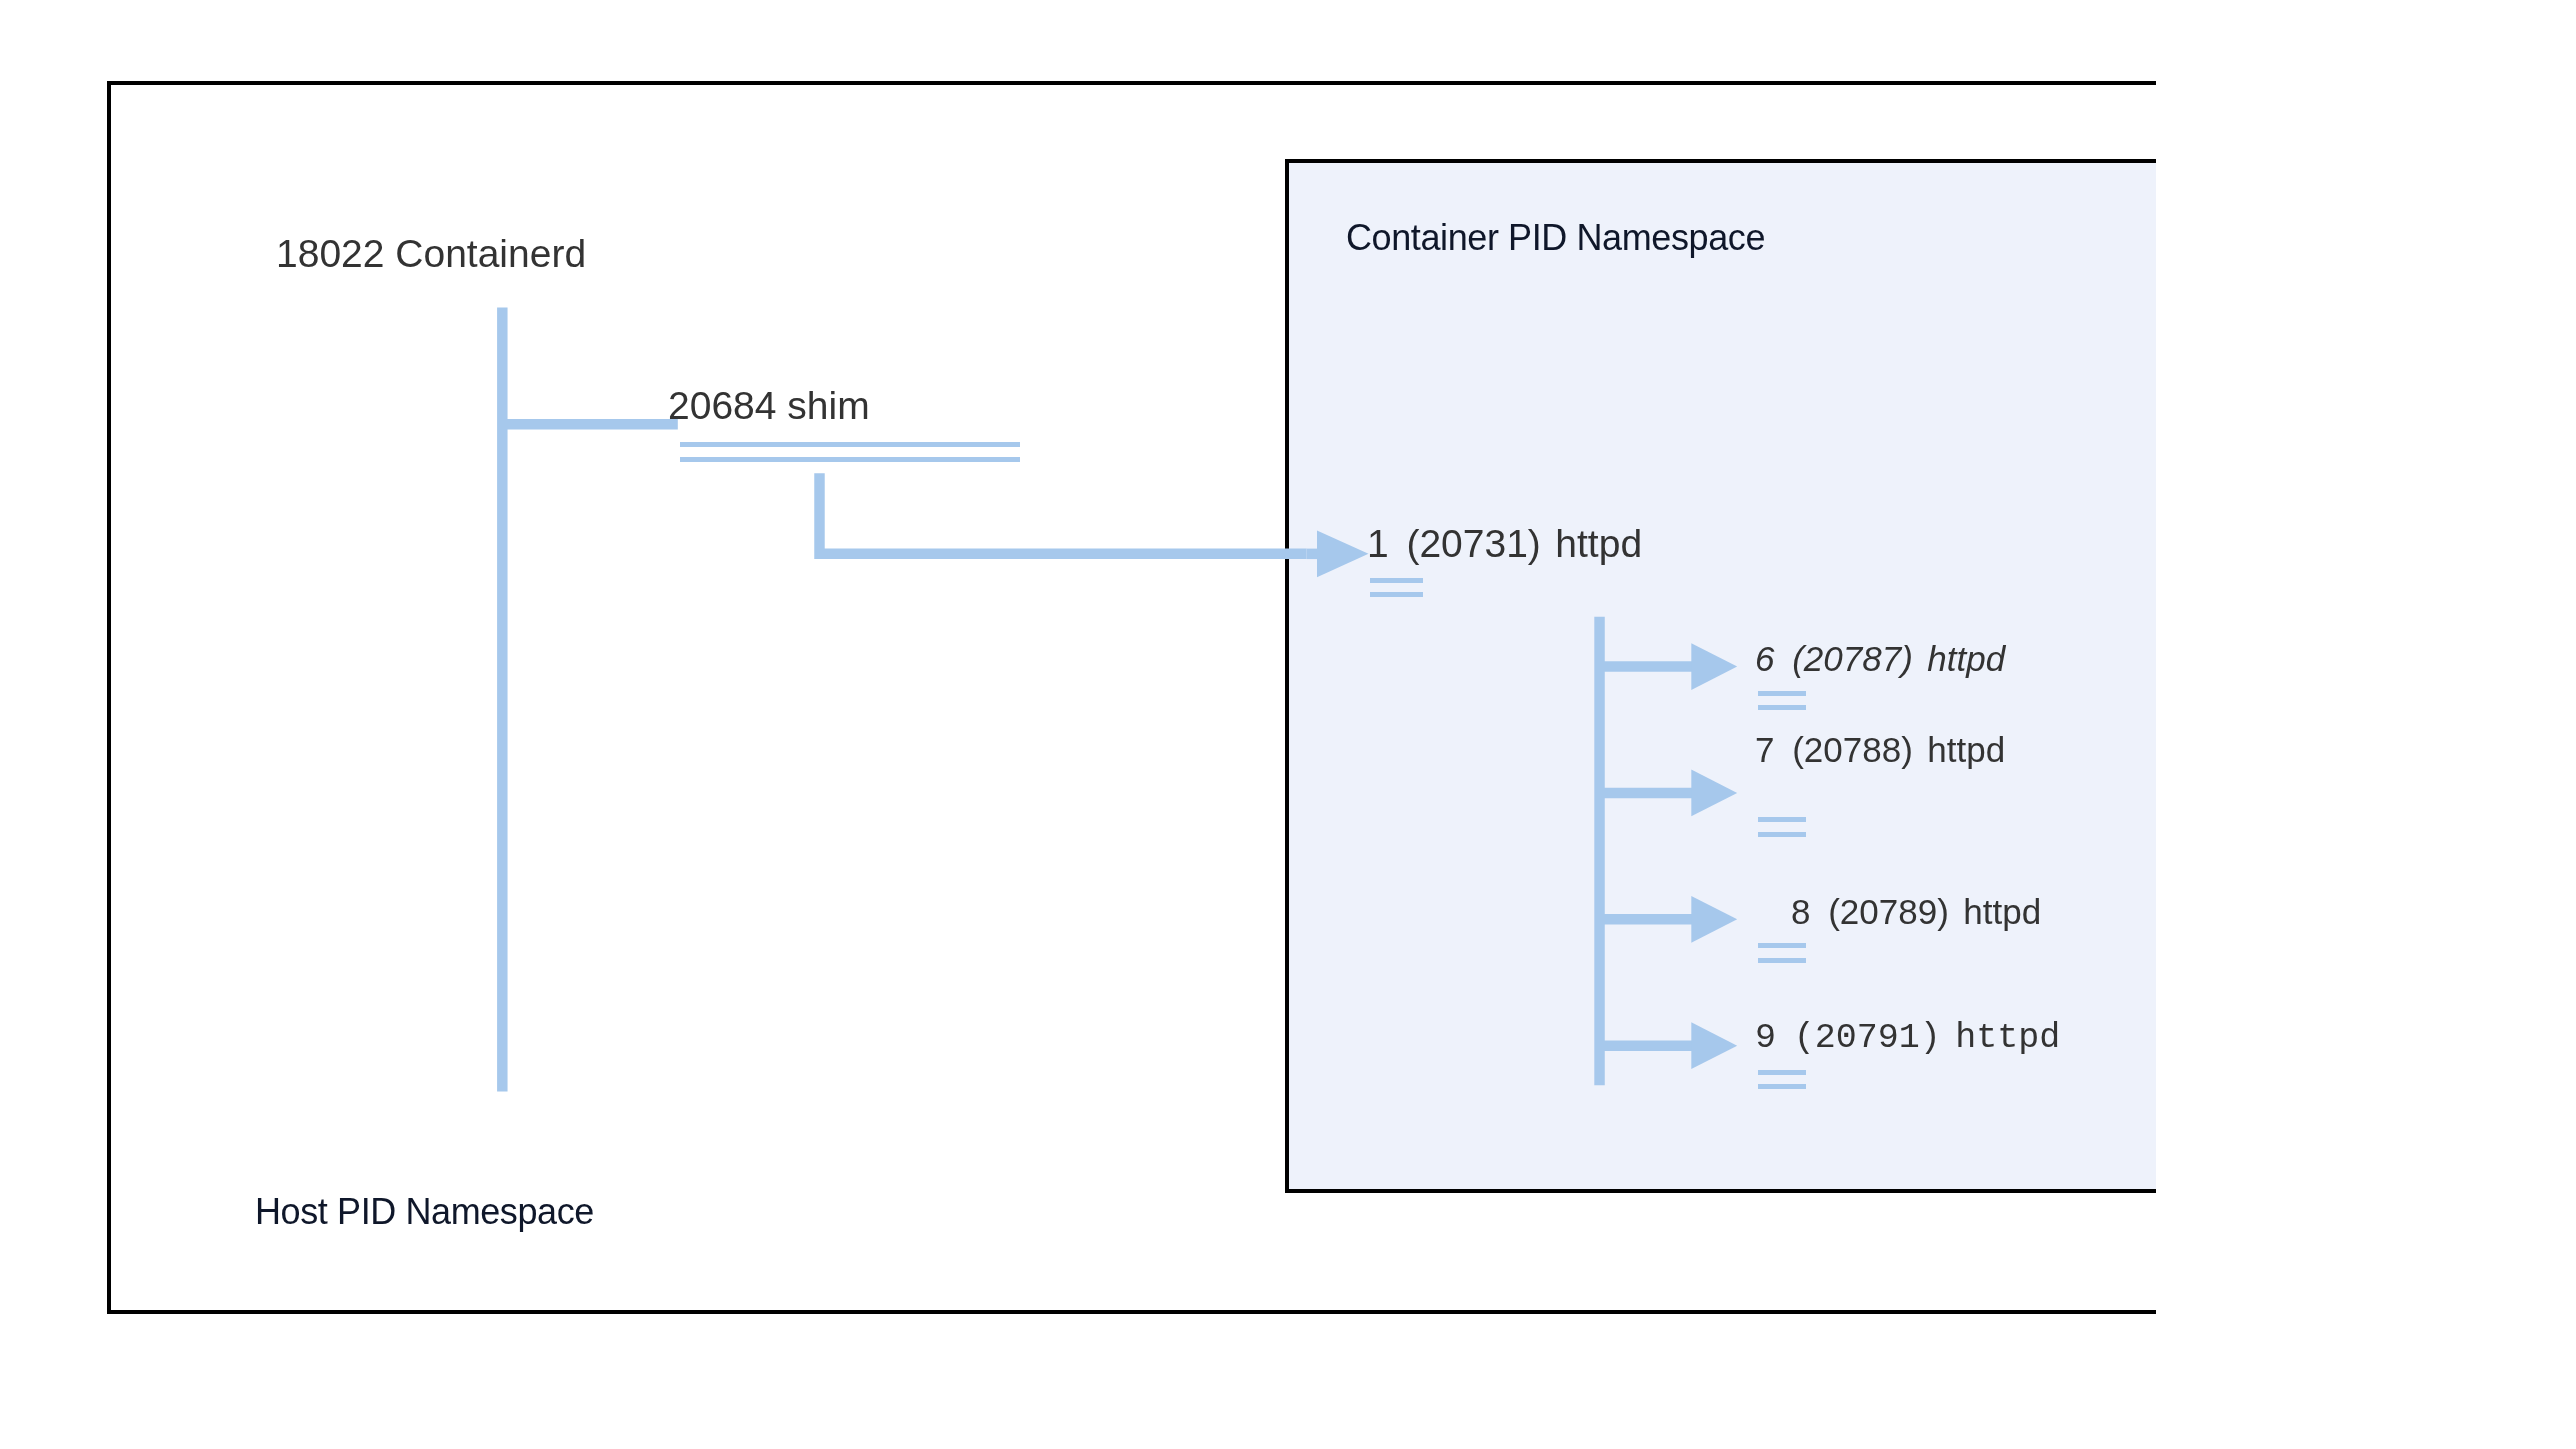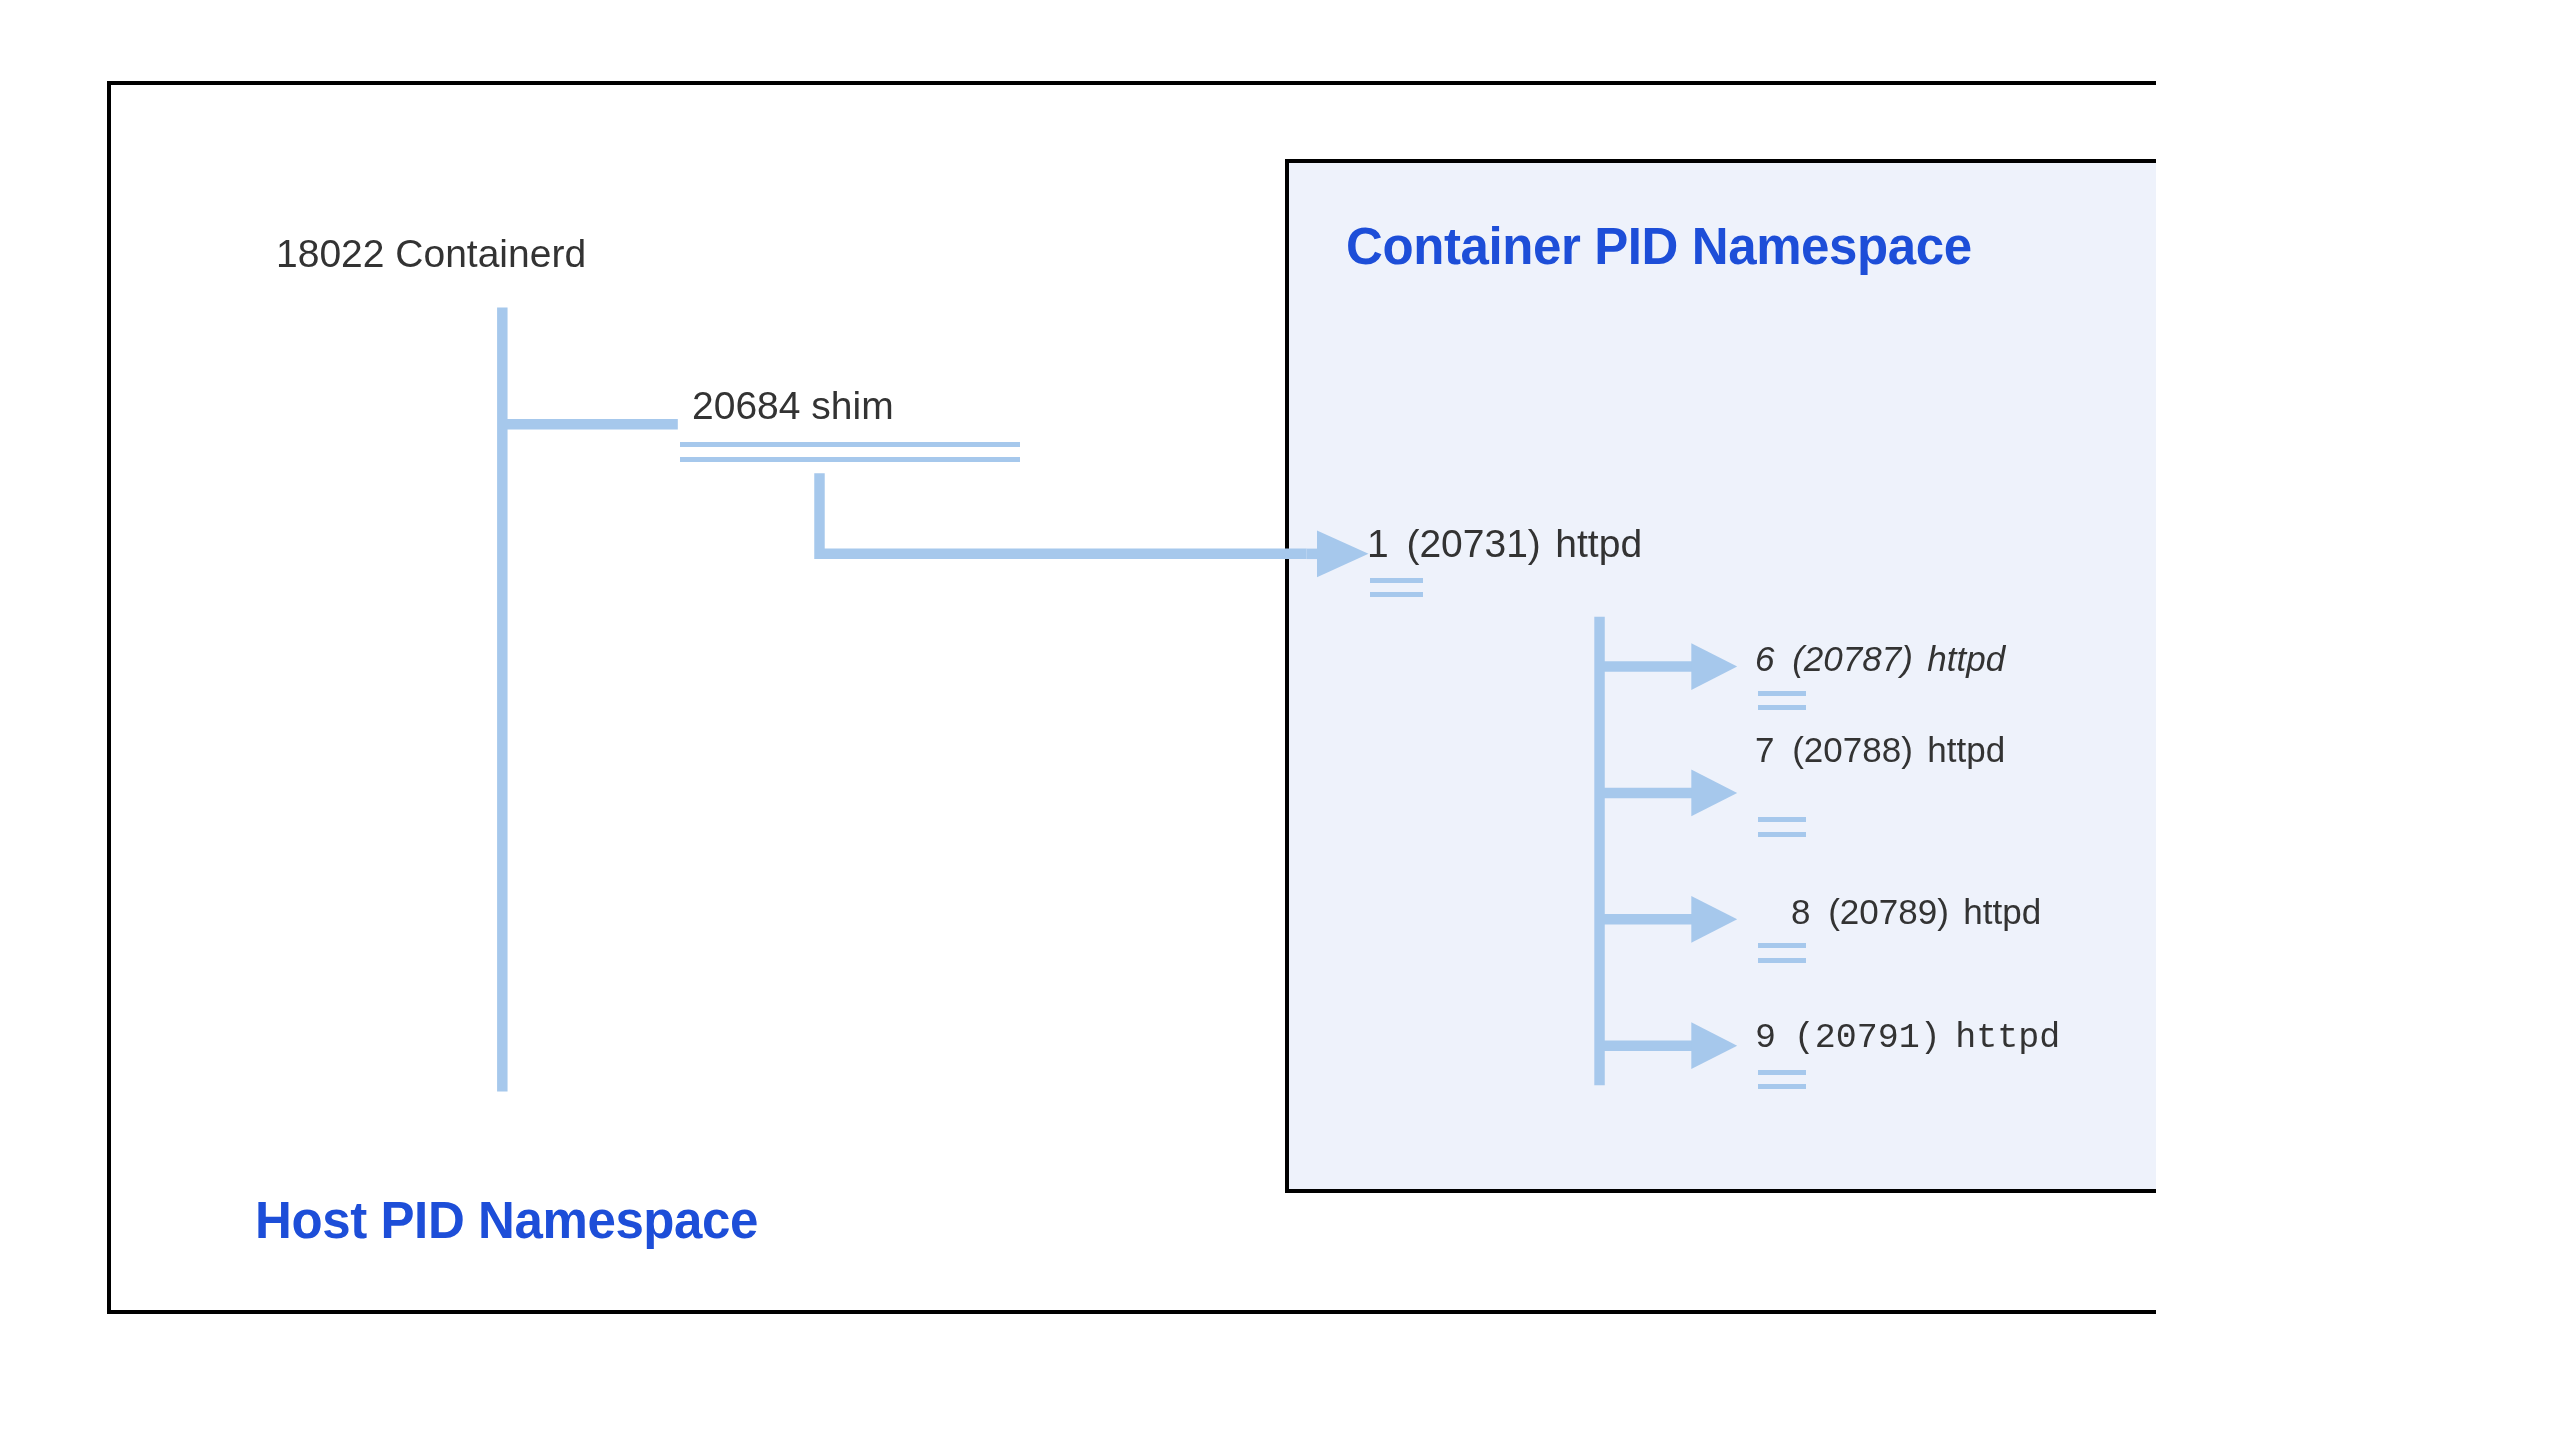--- a/index.html
+++ b/index.html
@@ -34,38 +34,38 @@
     top: 159px;
     width: 1109px;
     height: 1034px;
     box-sizing: border-box;
     border: 4px solid #000000;
     background: #eef2fb;
   }
   
   .ns-title {
     position: absolute;
-    color: #1d4ed8;
-    font-size: 51px;
-    font-weight: 700;
+    color: #0f172a;
+    font-size: 36px;
+    font-weight: 400;
     white-space: nowrap;
     letter-spacing: -0.4px;
   }
   .title-container { left: 1346px; top: 217px; }
   .title-host      { left: 235px;  top: 1191px; margin-left: 20px; }
 
   
   .proc {
     position: absolute;
     color: #333333;
     white-space: nowrap;
     font-weight: 400;
   }
   .proc-containerd { left: 276px;  top: 232px;  font-size: 39px; }
-  .proc-shim       { left: 692px;  top: 384px;  font-size: 39px; }
+  .proc-shim       { left: 668px;  top: 384px;  font-size: 39px; }
   .proc-root       { left: 1367px; top: 522px;  font-size: 39px; }
   .proc-child      { font-size: 35px; }
   .c6 { left: 1755px; top: 639px; font-style: italic; }
   .c7 { left: 1755px; top: 730px; }
   .c8 { left: 1755px; top: 892px; margin-left: 36px; }
   .c9 { left: 1755px; top: 1018px; font-family: Liberation Mono, monospace; }
 
   .proc .pidspace { display: inline-block; width: 17.7px; }
   .proc .gap { display: inline-block; width: 14.5px; }
 

